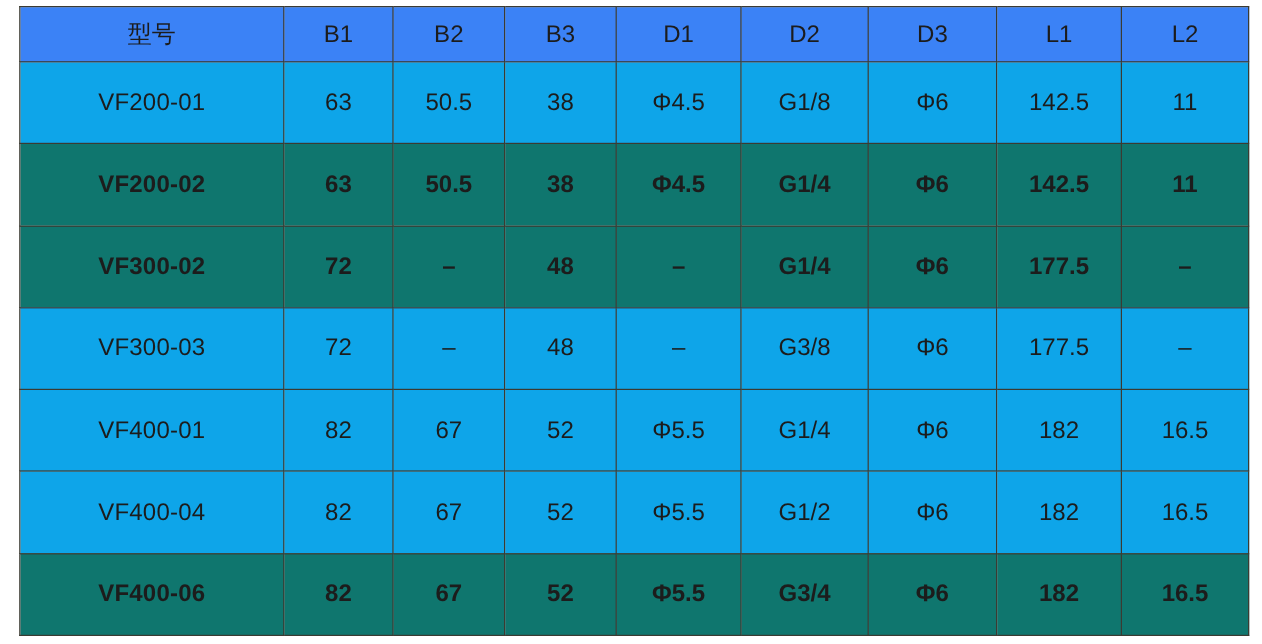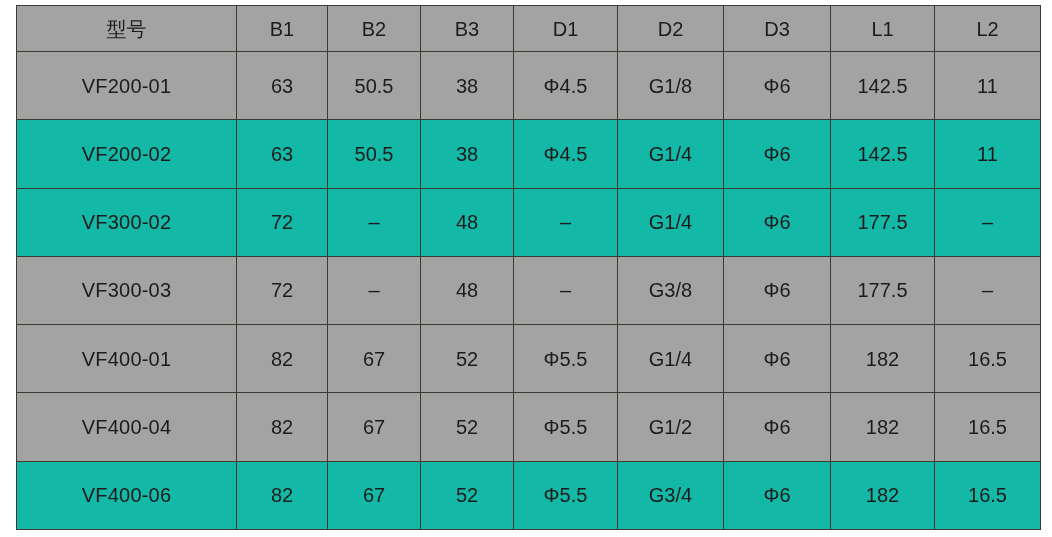--- a/index.html
+++ b/index.html
@@ -53,23 +53,23 @@
   col.c-model { width: 220px; }
   col.c-b1    { width: 91px; }
   col.c-b2    { width: 93px; }
   col.c-b3    { width: 93px; }
   col.c-d1    { width: 104px; }
   col.c-d2    { width: 106px; }
   col.c-d3    { width: 107px; }
   col.c-l1    { width: 104px; }
   col.c-l2    { width: 106px; }
 
-  tr.row-white td { background: #a3a3a3; }
-  tr.row-green td { background: #14b8a6; }
-  thead tr th    { background: #a3a3a3; }
+  tr.row-white td { background: #0ea5e9; }
+  tr.row-green td { background: #0f766e; font-weight: bold; }
+  thead tr th    { background: #3b82f6; }
 
   .model-cell { letter-spacing: 0.2px; }
 </style>
 </head>
 <body>
 
 <div id="table-wrap">
   <table class="spec-table">
     <colgroup>
       <col class="c-model">

